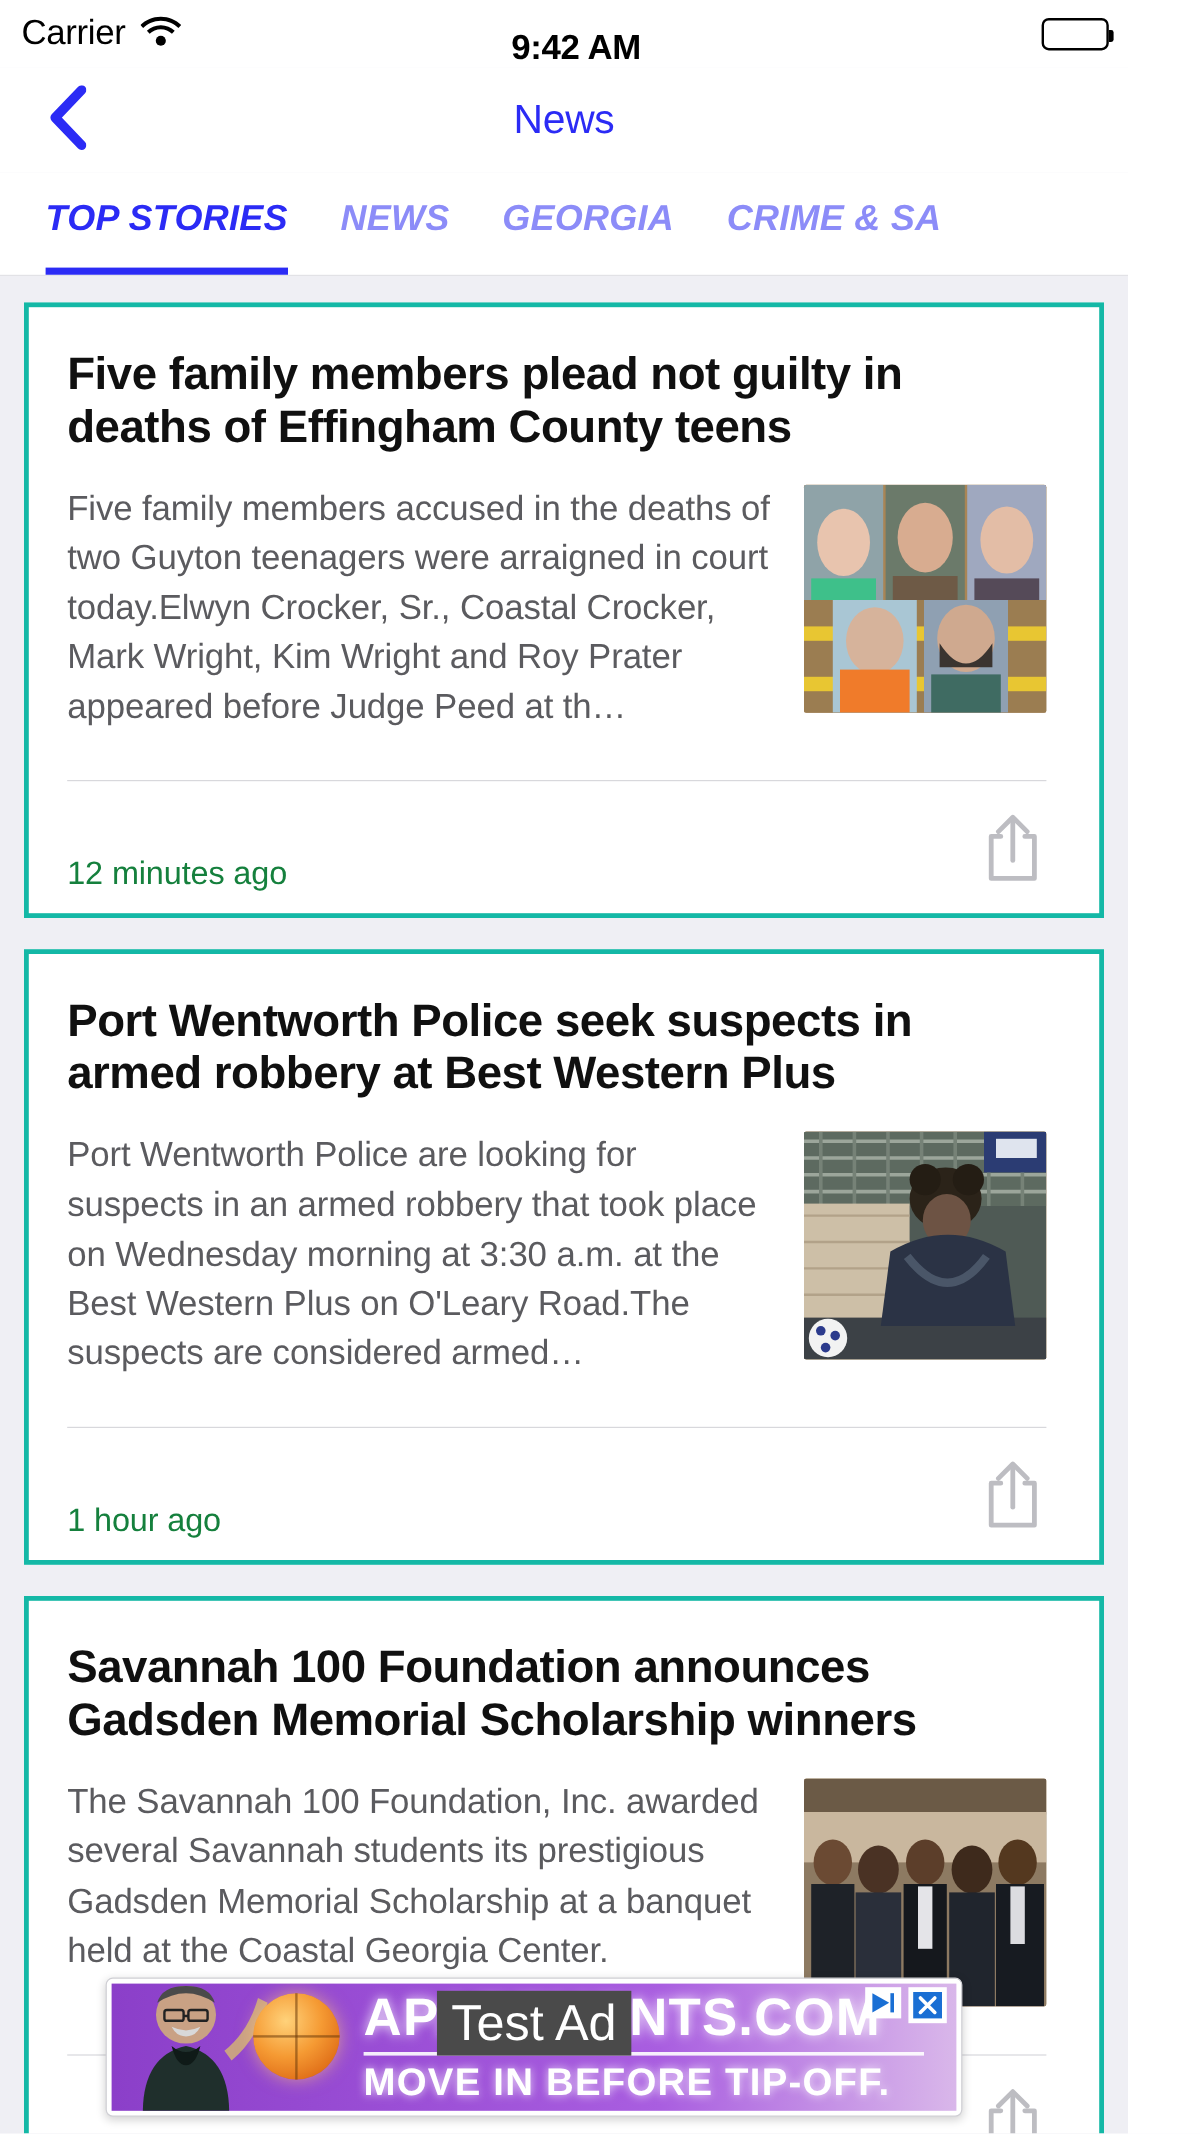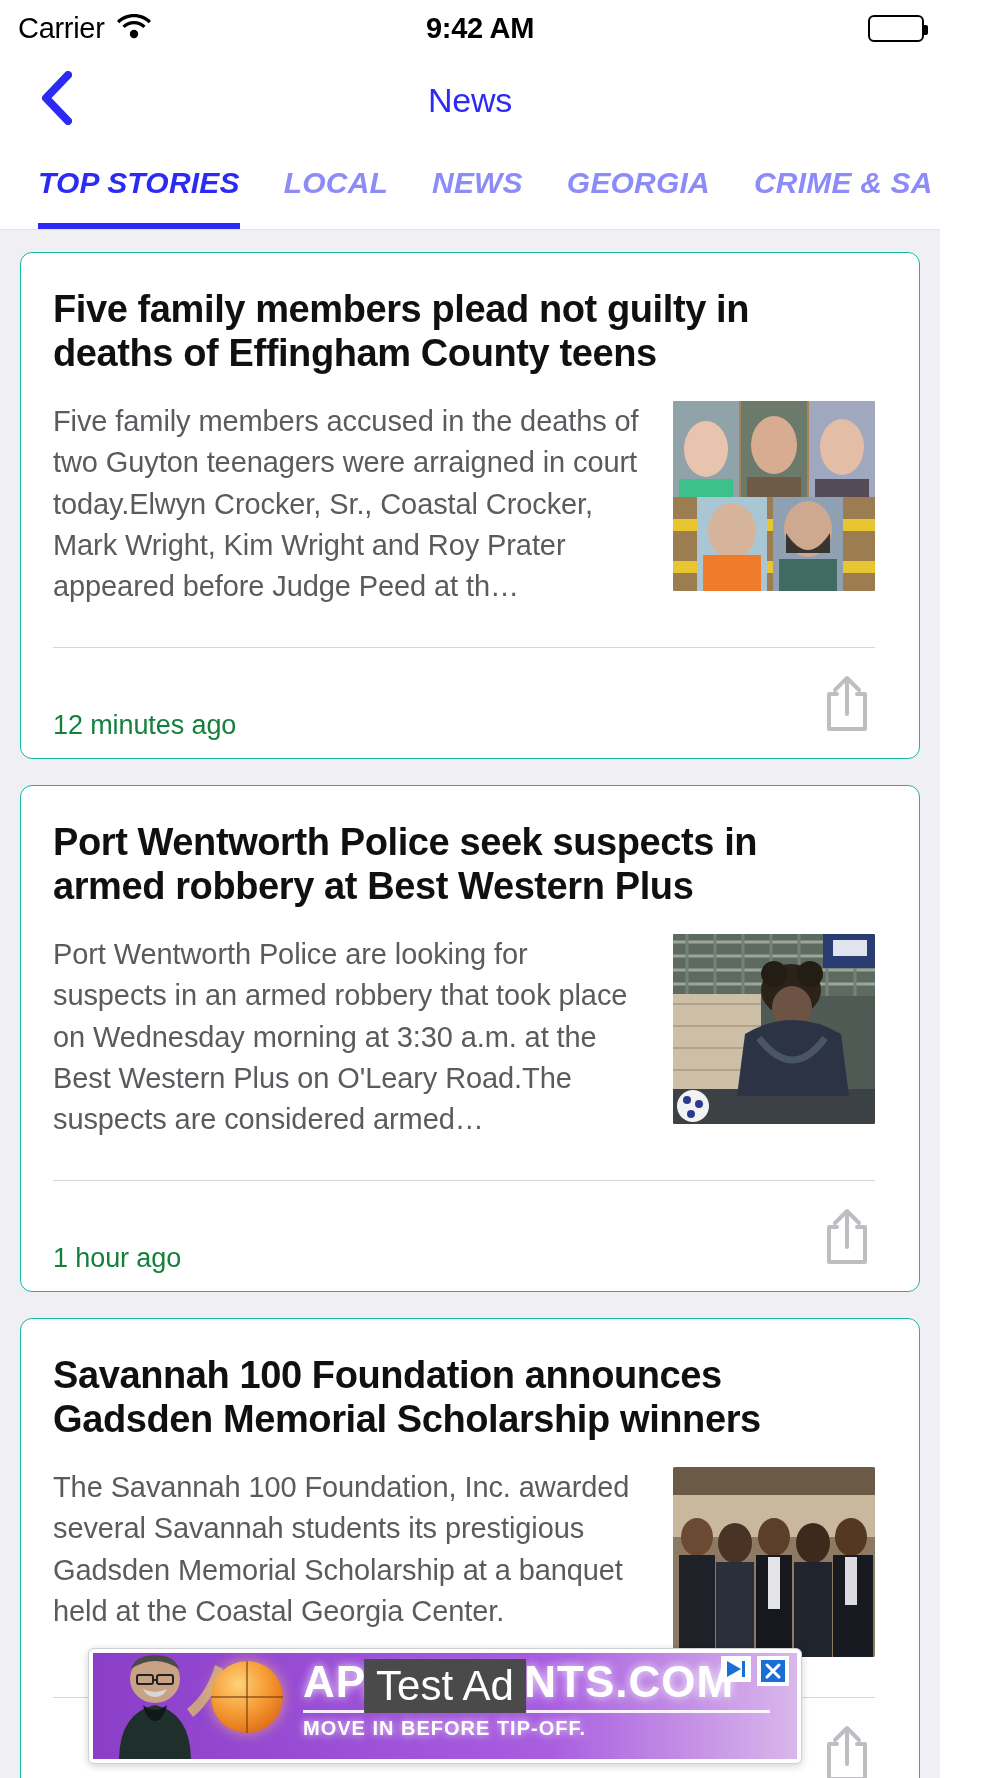--- a/index.html
+++ b/index.html
@@ -13,21 +13,21 @@
 
   
   .statusbar {
     position:relative; height:56px; background:#ffffff;
     display:flex; align-items:center; padding:0 18px;
   }
   .sb-left { display:flex; align-items:center; gap:12px; }
   .sb-carrier { font-size:29px; color:#000; letter-spacing:-0.3px; }
   .wifi-icon { display:block; }
   .sb-time {
-    position:absolute; left:0; right:0; top:0; height:56px;
+    position:absolute; left:0; right:0; top:12px; height:56px;
     display:flex; align-items:center; justify-content:center;
     font-size:29px; font-weight:bold; color:#000; letter-spacing:-0.3px;margin-left:20px;
   }
   .sb-right { position:absolute; right:16px; top:0; height:56px; display:flex; align-items:center; }
   .batt-outline {
     width:56px; height:27px; border:2.5px solid #000; border-radius:6px;
     padding:2px; position:relative;
   }
   .batt-fill { width:100%; height:100%; background:#000; border-radius:2px; }
   .batt-nub {
@@ -66,22 +66,22 @@
   .tab:first-child { margin-left:38px; }
   .tab.active { color:#2b2bf5; }
   .tab.active::after {
     content:""; position:absolute; left:0; right:0; bottom:0;
     height:7px; background:#2b2bf5;
   }
 
   
   .feed { background:#efeff4; padding:22px 20px 0 20px; }
   .card {
-    background:#ffffff; border:1px solid #14b8a6;
-    border-radius:12px; margin-bottom:26px;
+    background:#ffffff; border:4px solid #14b8a6;
+    border-radius:0; margin-bottom:26px;
     padding:34px 44px 0 32px;
   }
   .card-title {
     font-size:38px; font-weight:bold; color:#101010;
     line-height:1.16; letter-spacing:-0.4px;
     margin-bottom:26px;
   }
   .card-body { display:flex; gap:24px; align-items:flex-start; }
   .card-summary {
     flex:1 1 auto; font-size:29px; color:#5b5b5f;
@@ -125,21 +125,21 @@
   .ad-ball::before { left:50%; top:0; width:2px; height:100%; transform:translateX(-50%); }
   .ad-ball::after { left:0; top:50%; width:100%; height:2px; transform:translateY(-50%); }
   .ad-text { position:absolute; left:210px; top:4px; right:8px; }
   .ad-line1 {
     font-size:44px; font-weight:bold; color:#ffffff; letter-spacing:1px;
     text-shadow:0 0 10px rgba(255,255,255,.85);
     white-space:nowrap;
   }
   .ad-rule { height:3px; background:rgba(255,255,255,.9); margin:3px 0 4px 0; width:96%; }
   .ad-line2 {
-    font-size:20px; font-weight:bold; color:#ffffff; letter-spacing:1px;
+    font-size:32px; font-weight:bold; color:#ffffff; letter-spacing:1px;
     text-shadow:0 0 8px rgba(255,255,255,.8); white-space:nowrap;
   }
   .ad-label {
     position:absolute; left:50%; top:6px; transform:translateX(-50%);
     background:#4a4a4a; color:#ffffff; font-size:42px;
     padding:3px 12px; white-space:nowrap; z-index:5;
   }
   .ad-choices {
     position:absolute; right:46px; top:3px; width:30px; height:26px;
     background:#ffffff; display:flex; align-items:center; justify-content:center;
@@ -182,21 +182,20 @@
         <svg width="32" height="54" viewBox="0 0 32 54">
           <path d="M28 4 L6 27 L28 50" stroke="#2b2bf5" stroke-width="8" fill="none" stroke-linecap="round" stroke-linejoin="round"></path>
         </svg>
       </span>
     </div>
     <div class="nav-title">News</div>
   </div>
 
   <div class="tabbar">
     <div class="tab active">TOP STORIES</div>
-    <div class="tab">LOCAL</div>
     <div class="tab">NEWS</div>
     <div class="tab">GEORGIA</div>
     <div class="tab">CRIME &amp; SA</div>
   </div>
 
   <div class="feed">
 
     <div class="card">
       <div class="card-title">Five family members plead not guilty in deaths of Effingham County teens</div>
       <div class="card-body">

